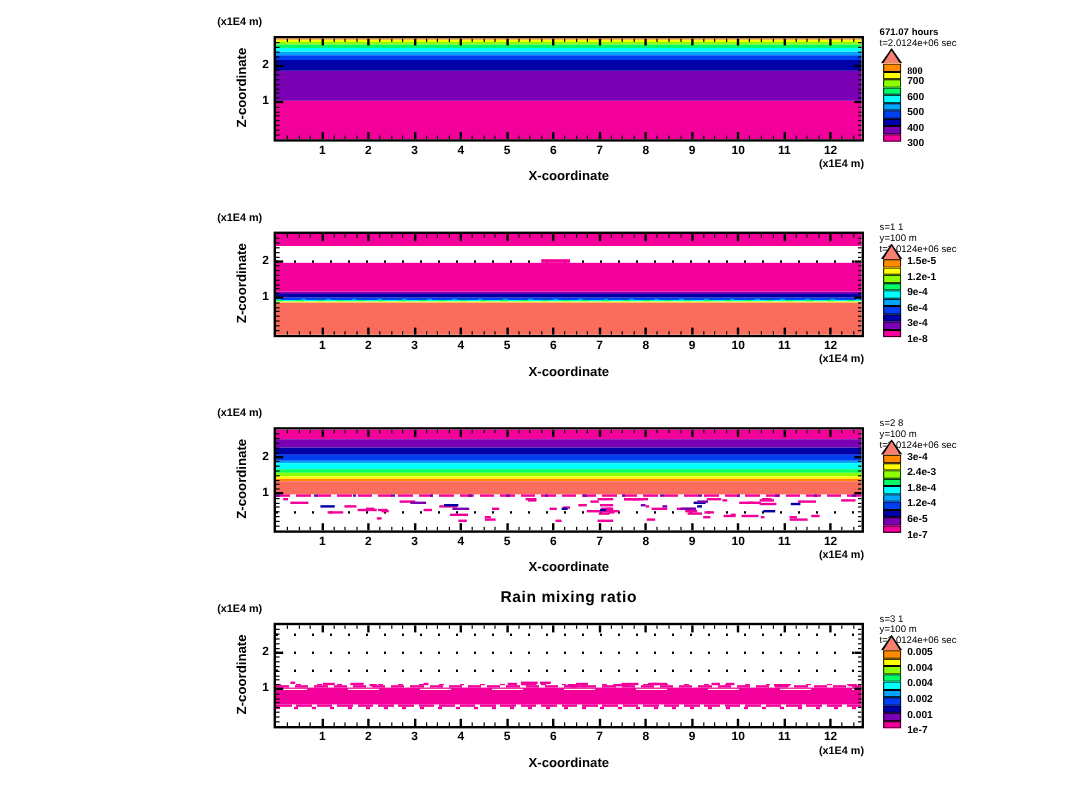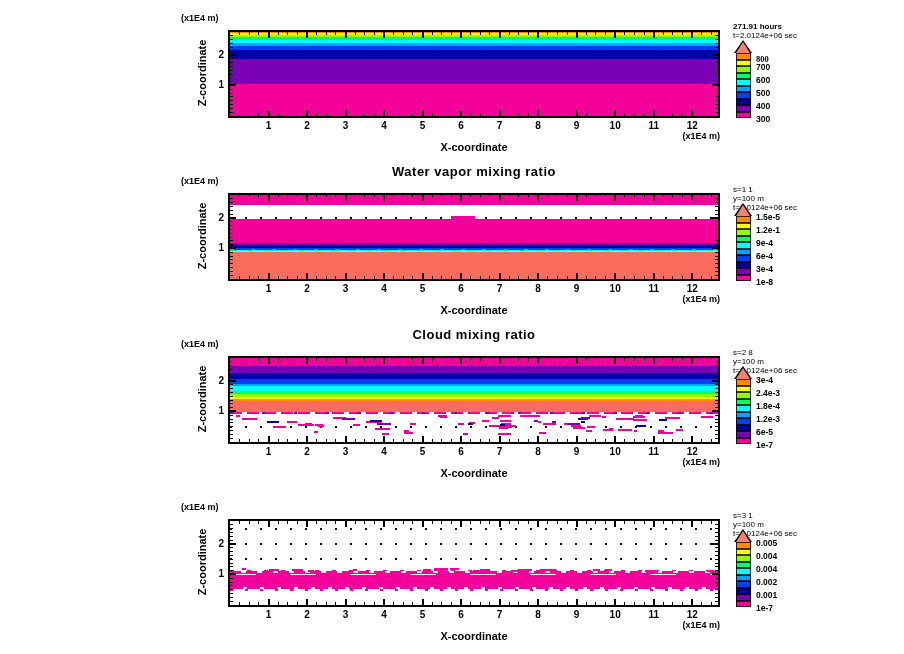--- a/index.html
+++ b/index.html
@@ -181,21 +181,21 @@
       <div class="tick" style="left: 0px; top: 10.9545px; width: 3px; height: 1px; background: rgb(0, 0, 0);"></div>
       <div class="tick" style="right: 0px; top: 10.9545px; width: 3px; height: 1px; background: rgb(0, 0, 0);"></div>
       <div class="tick" style="left: 0px; top: 7.13636px; width: 3px; height: 1px; background: rgb(0, 0, 0);"></div>
       <div class="tick" style="right: 0px; top: 7.13636px; width: 3px; height: 1px; background: rgb(0, 0, 0);"></div>
       <div class="tick" style="left: 0px; top: 3.31818px; width: 3px; height: 1px; background: rgb(0, 0, 0);"></div>
       <div class="tick" style="right: 0px; top: 3.31818px; width: 3px; height: 1px; background: rgb(0, 0, 0);"></div>
     </div>
   <div class="xunit">(x1E4 m)</div>
   <div class="xlabel">X-coordinate</div>
   <div class="annot">
-      <div style="font-weight: bold;">271.91 hours</div>
+      <div style="font-weight: bold;">671.07 hours</div>
       <div>t=2.0124e+06 sec</div>
     </div>
   <div class="cbar">
       <div class="cbblock" style="left: 0px; top: 0px; width: 18px; height: 13px; background: rgb(0, 0, 0); clip-path: polygon(50% 0px, 100% 100%, 0px 100%);"></div>
       <div class="cbblock" style="left: 2px; top: 2px; width: 14px; height: 11px; background: rgb(249, 128, 112); clip-path: polygon(50% 0px, 100% 100%, 0px 100%);"></div>
       <div class="cbblock" style="left: 1.5px; top: 13px; width: 15px; height: 6.5px; background: rgb(255, 138, 0); box-shadow: rgb(0, 0, 0) 0px 0px 0px 0.8px inset;"></div>
       <div class="cbblock" style="left: 1.5px; top: 19.5px; width: 15px; height: 6.5px; background: rgb(255, 255, 0); box-shadow: rgb(0, 0, 0) 0px 0px 0px 0.8px inset;"></div>
       <div class="cbblock" style="left: 1.5px; top: 26px; width: 15px; height: 6.5px; background: rgb(141, 255, 0); box-shadow: rgb(0, 0, 0) 0px 0px 0px 0.8px inset;"></div>
       <div class="cbblock" style="left: 1.5px; top: 32.5px; width: 15px; height: 6.5px; background: rgb(0, 255, 102); box-shadow: rgb(0, 0, 0) 0px 0px 0px 0.8px inset;"></div>
       <div class="cbblock" style="left: 1.5px; top: 39px; width: 15px; height: 6.5px; background: rgb(0, 255, 255); box-shadow: rgb(0, 0, 0) 0px 0px 0px 0.8px inset;"></div>
@@ -221,21 +221,20 @@
     <div class="xtick-label" style="left: 528.129px; top: 120px;">8</div>
     <div class="xtick-label" style="left: 566.646px; top: 120px;">9</div>
     <div class="xtick-label" style="left: 605.162px; top: 120px;">10</div>
     <div class="xtick-label" style="left: 643.678px; top: 120px;">11</div>
     <div class="xtick-label" style="left: 682.194px; top: 120px;">12</div>
     <div class="ztick-label" style="left: 204px; top: 79.4545px;">1</div>
     <div class="ztick-label" style="left: 204px; top: 48.9091px;">2</div>
   </div>
 
 <div class="panel" style="top:163px">
-  <div class="ptitle">Water vapor mixing ratio</div>
   <div class="zunit">(x1E4 m)</div>
   <div class="zlabel">Z-coordinate</div>
   <div class="plot">
       <div class="band" style="left: 0px; width: 488px; top: 57.12px; height: 26.88px; background: rgb(250, 109, 93);"></div>
       <div class="band" style="left: 0px; width: 488px; top: 55.8982px; height: 1.22182px; background: rgb(255, 255, 0);"></div>
       <div class="band" style="left: 0px; width: 488px; top: 54.9818px; height: 1px; background: rgb(0, 255, 255);"></div>
       <div class="band" style="left: 0px; width: 488px; top: 53.1491px; height: 1.83273px; background: rgb(0, 64, 240);"></div>
       <div class="band" style="left: 0px; width: 488px; top: 49.7891px; height: 3.36px; background: rgb(0, 0, 168);"></div>
       <div class="band" style="left: 0px; width: 488px; top: 47.6509px; height: 2.13818px; background: rgb(122, 0, 180);"></div>
       <div class="band" style="left: 0px; width: 488px; top: 23.8255px; height: 23.8255px; background: rgb(243, 0, 155);"></div>
@@ -424,21 +423,20 @@
     <div class="xtick-label" style="left: 528.129px; top: 120px;">8</div>
     <div class="xtick-label" style="left: 566.646px; top: 120px;">9</div>
     <div class="xtick-label" style="left: 605.162px; top: 120px;">10</div>
     <div class="xtick-label" style="left: 643.678px; top: 120px;">11</div>
     <div class="xtick-label" style="left: 682.194px; top: 120px;">12</div>
     <div class="ztick-label" style="left: 204px; top: 79.4545px;">1</div>
     <div class="ztick-label" style="left: 204px; top: 48.9091px;">2</div>
   </div>
 
 <div class="panel" style="top:326px">
-  <div class="ptitle">Cloud mixing ratio</div>
   <div class="zunit">(x1E4 m)</div>
   <div class="zlabel">Z-coordinate</div>
   <div class="plot">
       <div class="band" style="left: 0px; width: 488px; top: 0px; height: 7.63636px; background: rgb(243, 0, 155);"></div>
       <div class="band" style="left: 0px; width: 488px; top: 7.63636px; height: 7.02545px; background: rgb(122, 0, 180);"></div>
       <div class="band" style="left: 0px; width: 488px; top: 14.6618px; height: 6.72px; background: rgb(0, 0, 168);"></div>
       <div class="band" style="left: 0px; width: 488px; top: 21.3818px; height: 4.58182px; background: rgb(0, 64, 240);"></div>
       <div class="band" style="left: 0px; width: 488px; top: 25.9636px; height: 2.13818px; background: rgb(0, 164, 255);"></div>
       <div class="band" style="left: 0px; width: 488px; top: 28.1018px; height: 5.19273px; background: rgb(0, 255, 255);"></div>
       <div class="band" style="left: 0px; width: 488px; top: 33.2945px; height: 3.05455px; background: rgb(0, 255, 102);"></div>
@@ -682,41 +680,42 @@
       <div class="cbblock" style="left: 1.5px; top: 32.5px; width: 15px; height: 6.5px; background: rgb(0, 255, 102); box-shadow: rgb(0, 0, 0) 0px 0px 0px 0.8px inset;"></div>
       <div class="cbblock" style="left: 1.5px; top: 39px; width: 15px; height: 6.5px; background: rgb(0, 255, 255); box-shadow: rgb(0, 0, 0) 0px 0px 0px 0.8px inset;"></div>
       <div class="cbblock" style="left: 1.5px; top: 45.5px; width: 15px; height: 6.5px; background: rgb(0, 164, 255); box-shadow: rgb(0, 0, 0) 0px 0px 0px 0.8px inset;"></div>
       <div class="cbblock" style="left: 1.5px; top: 52px; width: 15px; height: 6.5px; background: rgb(0, 64, 240); box-shadow: rgb(0, 0, 0) 0px 0px 0px 0.8px inset;"></div>
       <div class="cbblock" style="left: 1.5px; top: 58.5px; width: 15px; height: 6.5px; background: rgb(0, 0, 168); box-shadow: rgb(0, 0, 0) 0px 0px 0px 0.8px inset;"></div>
       <div class="cbblock" style="left: 1.5px; top: 65px; width: 15px; height: 6.5px; background: rgb(122, 0, 180); box-shadow: rgb(0, 0, 0) 0px 0px 0px 0.8px inset;"></div>
       <div class="cbblock" style="left: 1.5px; top: 71.5px; width: 15px; height: 6.5px; background: rgb(243, 0, 155); box-shadow: rgb(0, 0, 0) 0px 0px 0px 0.8px inset;"></div>
       <div class="cblabel" style="top: 8.5px;">3e-4</div>
       <div class="cblabel" style="top: 21.5px;">2.4e-3</div>
       <div class="cblabel" style="top: 34.5px;">1.8e-4</div>
-      <div class="cblabel" style="top: 47.5px;">1.2e-3</div>
+      <div class="cblabel" style="top: 47.5px;">1.2e-4</div>
       <div class="cblabel" style="top: 60.5px;">6e-5</div>
       <div class="cblabel" style="top: 73.5px;">1e-7</div>
     </div>
 <div class="xtick-label" style="left: 258.516px; top: 120px;">1</div>
     <div class="xtick-label" style="left: 297.032px; top: 120px;">2</div>
     <div class="xtick-label" style="left: 335.549px; top: 120px;">3</div>
     <div class="xtick-label" style="left: 374.065px; top: 120px;">4</div>
     <div class="xtick-label" style="left: 412.581px; top: 120px;">5</div>
     <div class="xtick-label" style="left: 451.097px; top: 120px;">6</div>
     <div class="xtick-label" style="left: 489.613px; top: 120px;">7</div>
     <div class="xtick-label" style="left: 528.129px; top: 120px;">8</div>
     <div class="xtick-label" style="left: 566.646px; top: 120px;">9</div>
     <div class="xtick-label" style="left: 605.162px; top: 120px;">10</div>
     <div class="xtick-label" style="left: 643.678px; top: 120px;">11</div>
     <div class="xtick-label" style="left: 682.194px; top: 120px;">12</div>
     <div class="ztick-label" style="left: 204px; top: 79.4545px;">1</div>
     <div class="ztick-label" style="left: 204px; top: 48.9091px;">2</div>
   </div>
 
 <div class="panel" style="top:489px">
+  <div class="ptitle">Rain mixing ratio</div>
   <div class="zunit">(x1E4 m)</div>
   <div class="zlabel">Z-coordinate</div>
   <div class="plot">
       <div class="band" style="left: 0px; width: 488px; top: 51.6218px; height: 14.6618px; background: rgb(243, 0, 155);"></div>
       <div class="dots" style="left: 0px; width: 488px; top: 37.1818px; height: 2px; background: repeating-linear-gradient(90deg, rgb(0, 0, 0) 0px, rgb(0, 0, 0) 2px, transparent 2px, transparent 15px);"></div>
       <div class="dots" style="left: 0px; width: 488px; top: 21.9091px; height: 2px; background: repeating-linear-gradient(90deg, rgb(0, 0, 0) 0px, rgb(0, 0, 0) 2px, transparent 2px, transparent 15px);"></div>
       <div class="dots" style="left: 0px; width: 488px; top: 6.63636px; height: 2px; background: repeating-linear-gradient(90deg, rgb(0, 0, 0) 0px, rgb(0, 0, 0) 2px, transparent 2px, transparent 15px);"></div>
       <div class="feat" style="left: 0px; width: 488px; top: 49.7891px; height: 1.83273px; background: repeating-linear-gradient(90deg, rgb(243, 0, 155) 0px, rgb(243, 0, 155) 11px, transparent 11px, transparent 16px);"></div>
       <div class="feat" style="left: 0px; width: 488px; top: 48.5673px; height: 1.22182px; background: repeating-linear-gradient(90deg, rgb(243, 0, 155) 0px, rgb(243, 0, 155) 4px, transparent 4px, transparent 17px);"></div>
       <div class="feat" style="left: 0px; width: 488px; top: 52.5382px; height: 1px; background: repeating-linear-gradient(90deg, rgb(255, 255, 255) 0px, rgb(255, 255, 255) 26px, transparent 26px, transparent 60px);"></div>

